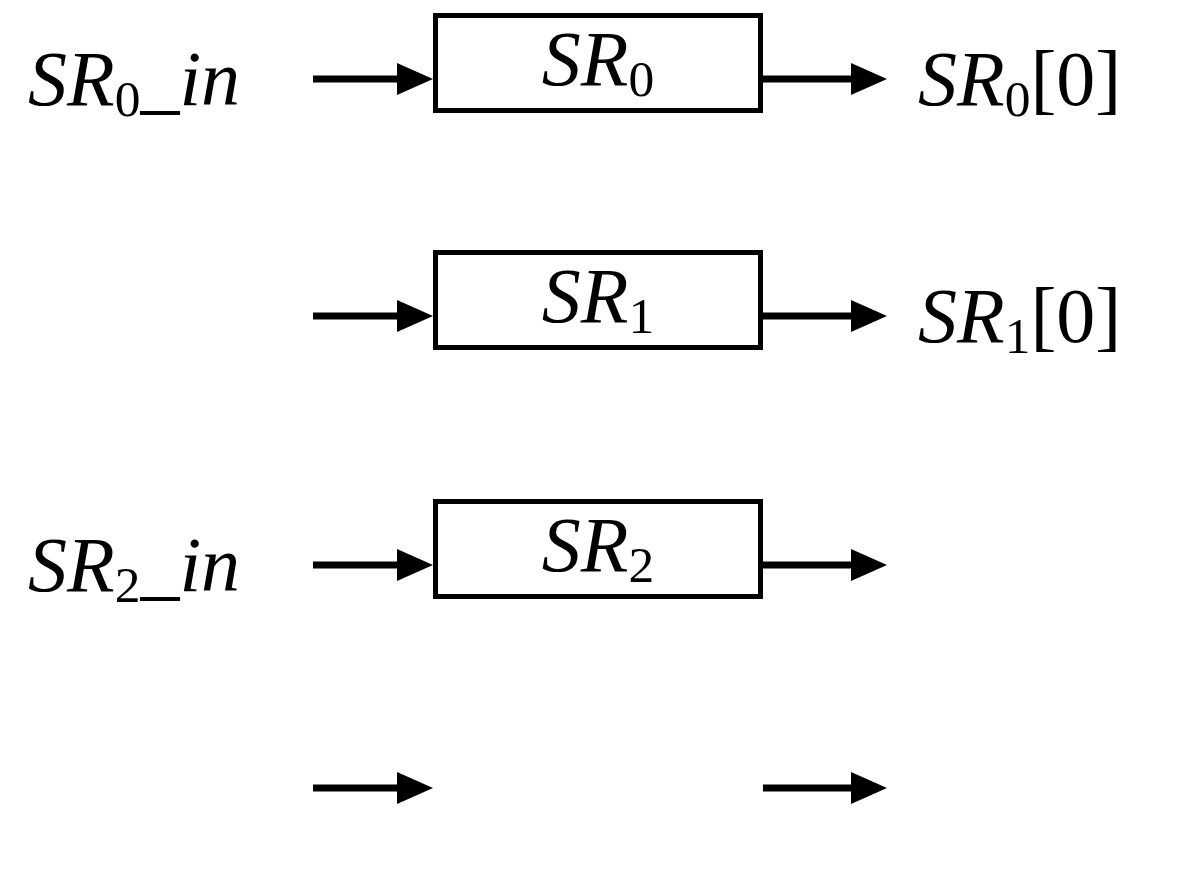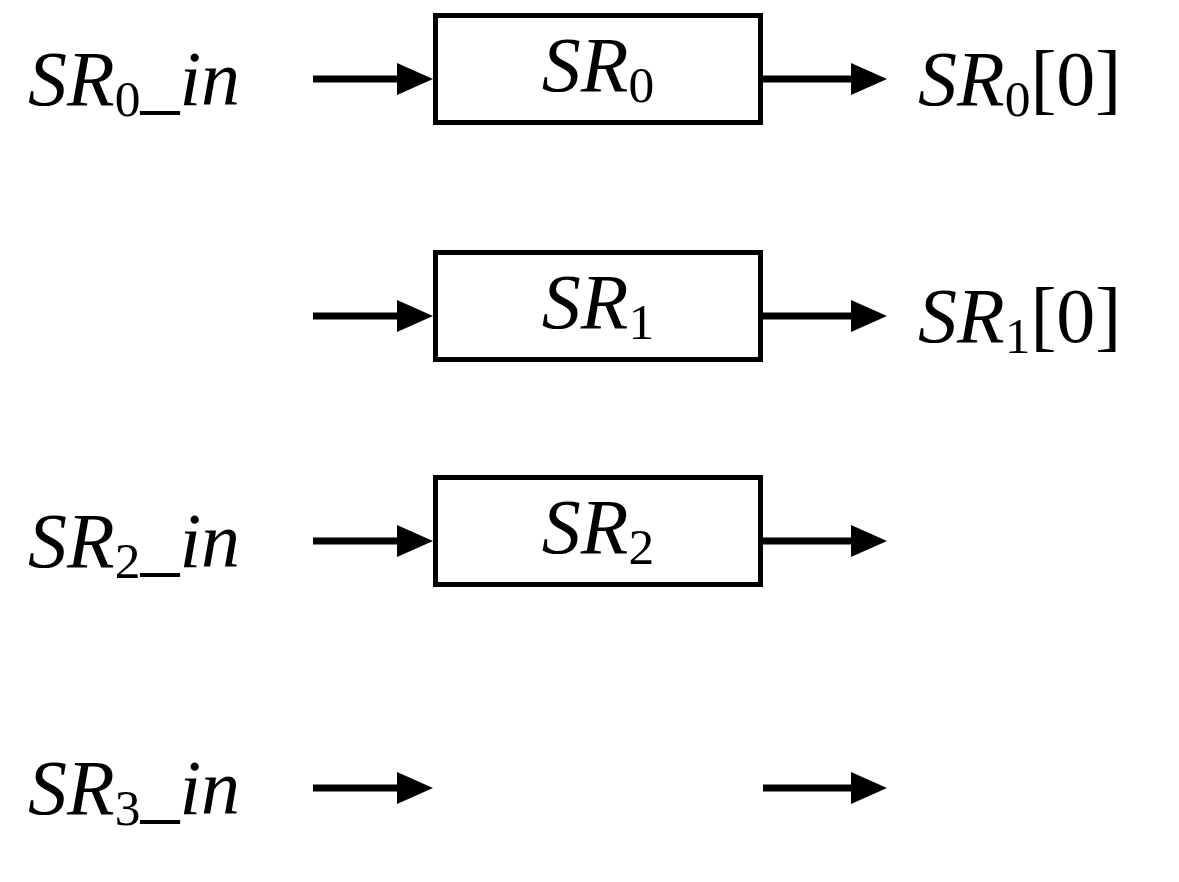--- a/index.html
+++ b/index.html
@@ -16,21 +16,21 @@
     overflow: hidden;
   }
   .row {
     position: absolute;
     left: 0;
     width: 1179px;
     height: 132px;
   }
   .row-0 { top: 13px; text-align: right; }
   .row-1 { top: 250px; }
-  .row-2 { top: 475px; text-decoration: underline; }
+  .row-2 { top: 499px; text-decoration: underline; }
   .row-3 { top: 722px; }
 
   .label {
     position: absolute;
     top: 50%;
     transform: translateY(-50%);
     font-size: 78px;
     line-height: 1;
     color: var(--ink);
     white-space: nowrap;
@@ -46,21 +46,21 @@
     position: relative;
     top: 0.22em;
     display: inline-block;
   }
 
   .srbox {
     position: absolute;
     left: 433px;
     top: 0;
     width: 330px;
-    height: 112px;
+    height: 100px;
     border: 5px solid var(--ink);
     background: var(--bg);
     display: flex;
     align-items: center;
     justify-content: center;
   }
   .srbox .box-label {
     font-size: 78px;
     line-height: 1;
     color: var(--ink);
@@ -123,21 +123,20 @@
     <div class="srbox">
       <span class="box-label"><span class="it">SR</span><span class="sub">2</span></span>
     </div>
     <svg class="arrow arrow-out" viewBox="0 0 124 36" preserveAspectRatio="none">
         <line x1="0" y1="18" x2="96" y2="18" stroke="#000" stroke-width="7"></line>
         <polygon points="88,2 124,18 88,34" fill="#000"></polygon>
       </svg>
   </div>
 
   <div class="row row-3">
-    <div class="label input-label"><span class="it">SR</span><span class="sub">3</span><span class="it">_in</span></div>
     <svg class="arrow arrow-in" viewBox="0 0 120 36" preserveAspectRatio="none">
         <line x1="0" y1="18" x2="92" y2="18" stroke="#000" stroke-width="7"></line>
         <polygon points="84,2 120,18 84,34" fill="#000"></polygon>
       </svg>
     <svg class="arrow arrow-out" viewBox="0 0 124 36" preserveAspectRatio="none">
         <line x1="0" y1="18" x2="96" y2="18" stroke="#000" stroke-width="7"></line>
         <polygon points="88,2 124,18 88,34" fill="#000"></polygon>
       </svg>
   </div>
 

